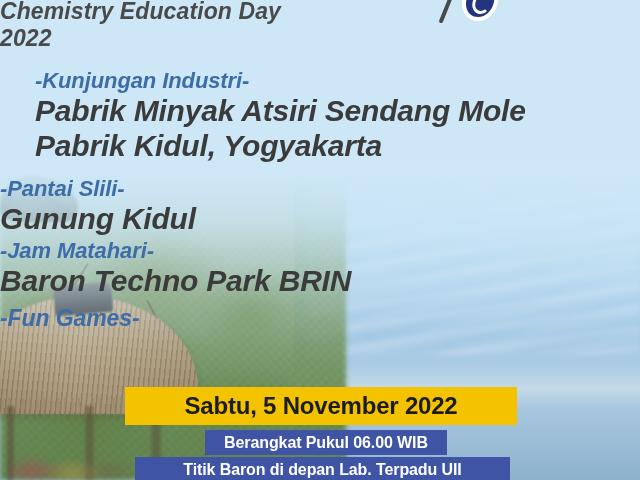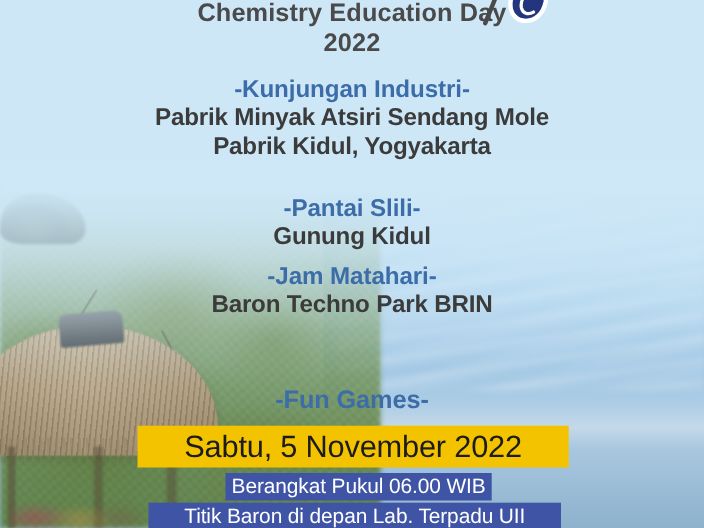--- a/index.html
+++ b/index.html
@@ -263,21 +263,21 @@
     height: 30px;
     background: #4a4a4a;
     transform: rotate(22deg);
     border-radius: 2px;
   }
 
   
   .content {
     position: absolute;
     inset: 0;
-    text-align: center;
+    font-style: italic;
   }
   .title {
     position: absolute;
     top: -2px;
     left: 0;
     right: 0;
     color: #4a4a4a;
     font-size: 23px;
     font-weight: bold;
     letter-spacing: .1px;
@@ -292,61 +292,61 @@
   }
   .sec-head {
     color: #3c6da8;
     font-size: 22px;
     font-weight: bold;
     line-height: 1.2;
     letter-spacing: -.1px;
   }
   .sec-line {
     color: #3b3b3b;
-    font-size: 22px;
+    font-size: 30px;
     font-weight: bold;
     line-height: 1.16;
     letter-spacing: -.2px;
   }
-  .sec1 { top: 68px; }
+  .sec1 { top: 68px; padding-left: 35px; }
   .sec2 { top: 176px; }
   .sec3 { top: 238px; }
   .sec4 { top: 305px; }
-  .sec4 .sec-head { font-size: 23px; margin-top: 45px; }
+  .sec4 .sec-head { font-size: 23px; }
 
   
   .date-banner {
     position: absolute;
     left: 125px;
     top: 387px;
     width: 392px;
     height: 38px;
     background: #f4c300;
     display: flex;
     align-items: center;
     justify-content: center;
   }
   .date-banner span {
     color: #1c1c1c;
-    font-size: 28px;
-    font-weight: normal;
+    font-size: 24px;
+    font-weight: bold;
     letter-spacing: -.2px;
     line-height: 1;
   }
   .info-bar {
     position: absolute;
     background: #3f54a4;
     display: flex;
     align-items: center;
     justify-content: center;
   }
   .info-bar span {
     color: #ffffff;
-    font-size: 19px;
-    font-weight: normal;
+    font-size: 16px;
+    font-weight: bold;
     letter-spacing: -.1px;
     line-height: 1;
   }
   .info-1 {
     left: 205px;
     top: 430px;
     width: 242px;
     height: 25px;
   }
   .info-2 {

